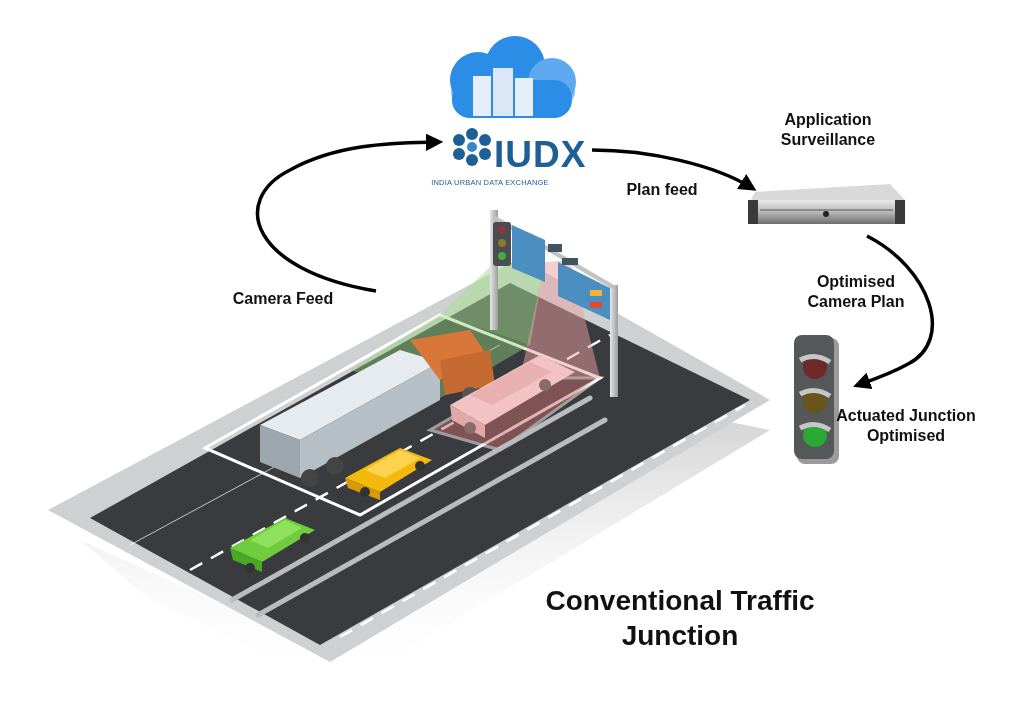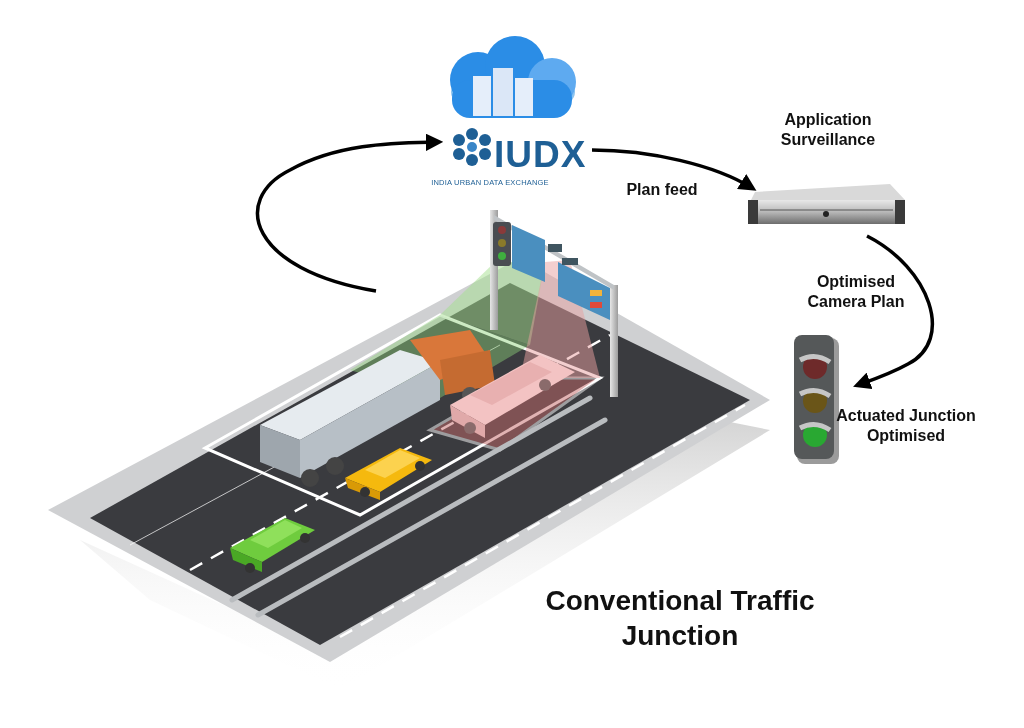--- a/index.html
+++ b/index.html
@@ -163,20 +163,21 @@
 
   <path d="M376,291 C250,270 230,200 290,170 C340,142 400,143 438,142" fill="none" stroke="#000" stroke-width="3.5" marker-end="url(#arrow)"></path>
   <path d="M592,150 C650,150 715,165 752,188" fill="none" stroke="#000" stroke-width="3.5" marker-end="url(#arrow)"></path>
   <path d="M867,236 C930,268 955,340 908,364 C890,374 872,380 858,385" fill="none" stroke="#000" stroke-width="3.5" marker-end="url(#arrow)"></path>
 </svg>
 
 <div class="iudx-text">IUDX</div>
 <div class="iudx-sub">INDIA URBAN DATA EXCHANGE</div>
 
 <div class="label lbl-rlvd">
+  <div>Camera Feed</div>
 </div>
 
 <div class="label lbl-live">Plan feed</div>
 
 <div class="label lbl-tdma">
   <div>Application</div>
   <div>Surveillance</div>
 </div>
 
 <div class="label lbl-opt">

